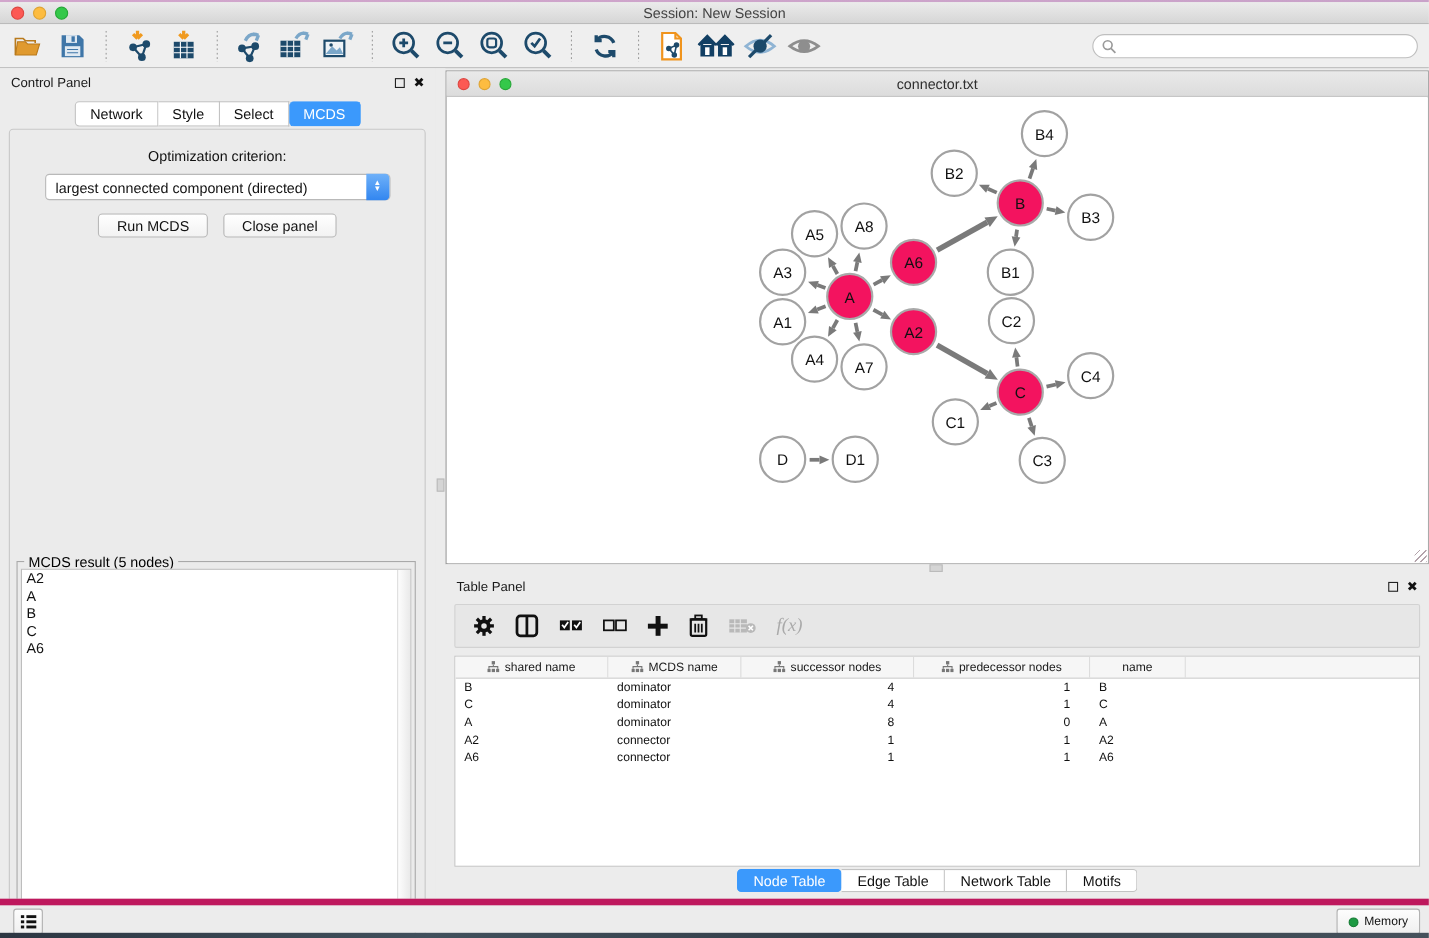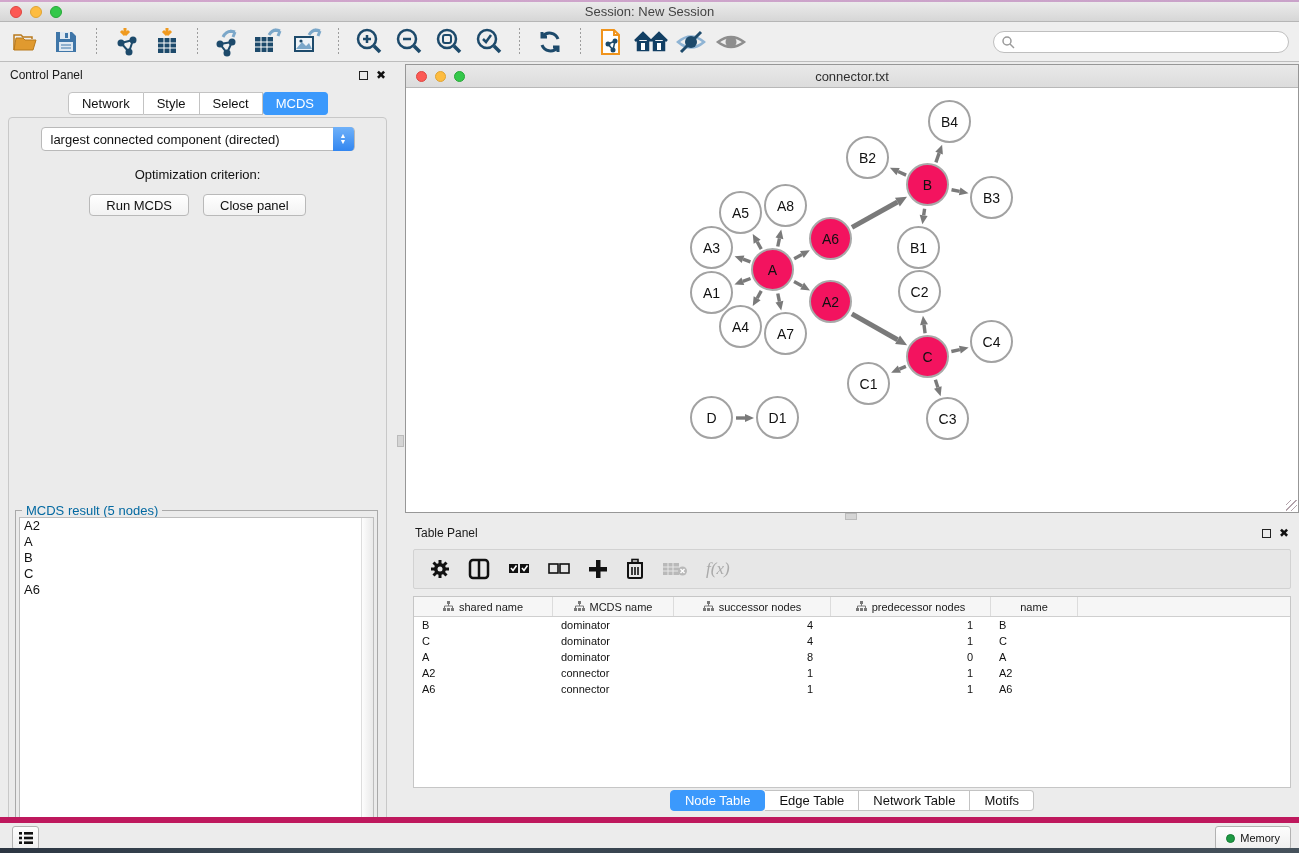--- a/index.html
+++ b/index.html
@@ -64,21 +64,21 @@
     border-radius:0 4px 4px 0; display:flex; flex-direction:column;
     align-items:center; justify-content:center; color:#fff; font-size:7px;
     line-height:6px; }
   #cp-buttons { display:flex; justify-content:center; gap:14px; margin-top:12px; }
   .cp-btn { height:22px; background:linear-gradient(#ffffff,#f2f2f2);
     border:1px solid #b9b9b9; border-radius:4px; font-size:13px; color:#111;
     padding:0 16px; font-family:inherit; }
   #mcds-fieldset { position:absolute; left:6px; top:392px; width:363px; height:340px;
     border:1px solid #a9a9a9; }
   #mcds-legend { position:absolute; left:6px; top:-8px; background:#ebebeb;
-    padding:0 4px; font-size:13px; color:#0369a1;text-align:right; }
+    padding:0 4px; font-size:13px; color:#000000;text-align:right; }
   #mcds-list { position:absolute; left:3px; top:6px; right:3px; bottom:3px;
     background:#fff; border:1px solid #bdbdbd; overflow:hidden; }
   #mcds-list .scroll-track { position:absolute; right:0; top:0; bottom:0;
     width:12px; background:linear-gradient(90deg,#fdfdfd,#e9e9e9);
     border-left:1px solid #ddd; }
   .mcds-item { font-size:13px; color:#111; line-height:16px; padding-left:4px; }
 
   
   #v-divider { position:absolute; left:396px; top:62px; width:9px; height:755px;
     background:#ececec; }
@@ -330,28 +330,28 @@
         <span class="close-icon">✖</span>
       </span>
     </div>
     <div id="cp-tabs">
       <span class="seg-tab">Network</span>
       <span class="seg-tab">Style</span>
       <span class="seg-tab">Select</span>
       <span class="seg-tab selected">MCDS</span>
     </div>
     <div id="cp-content">
+      <div id="opt-label">Optimization criterion:</div>
       <div id="criterion-select">
         <span>largest connected component (directed)</span>
         <span class="stepper">
             <span>▲</span>
             <span>▼</span>
           </span>
       </div>
-      <div id="opt-label">Optimization criterion:</div>
       <div id="cp-buttons">
         <button class="cp-btn">Run MCDS</button>
         <button class="cp-btn">Close panel</button>
       </div>
       <div id="mcds-fieldset">
         <span id="mcds-legend">MCDS result (5 nodes)</span>
         <div id="mcds-list">
           <div id="mcds-items">
               <div class="mcds-item">A2</div>
               <div class="mcds-item">A</div>

